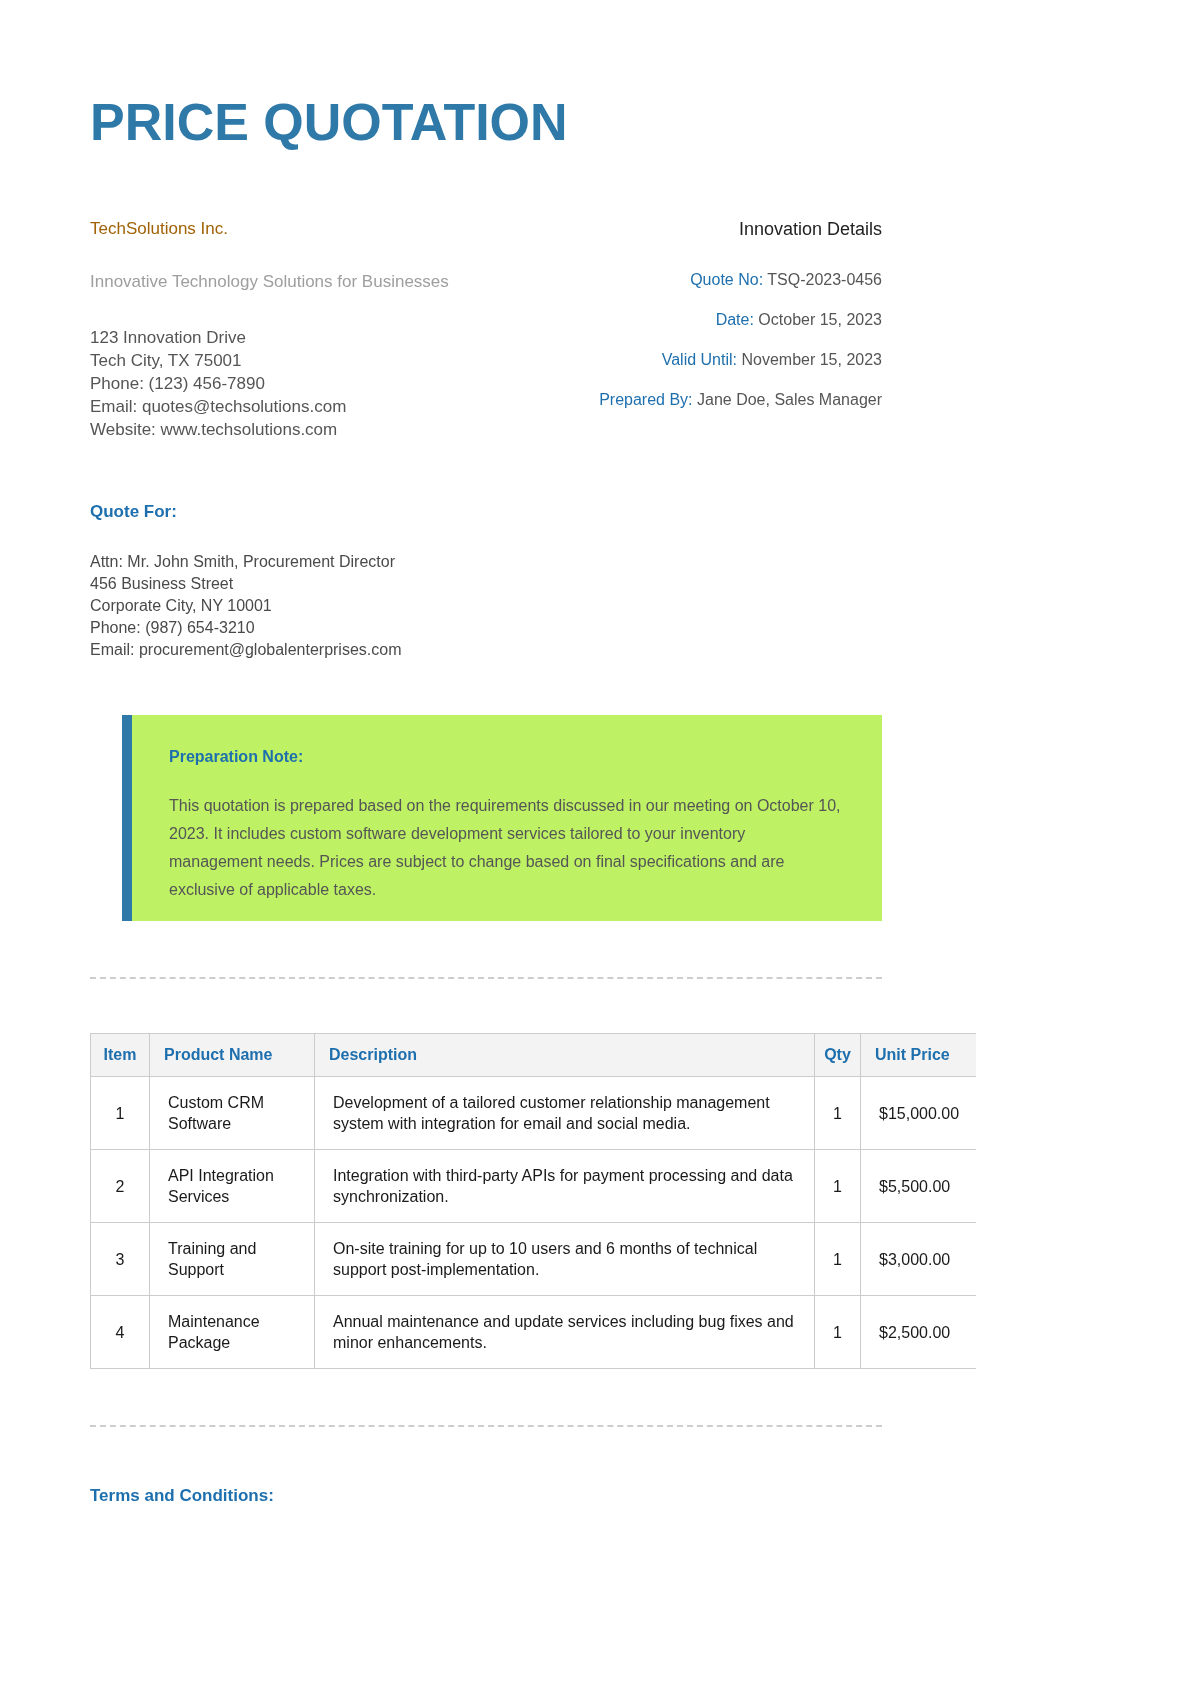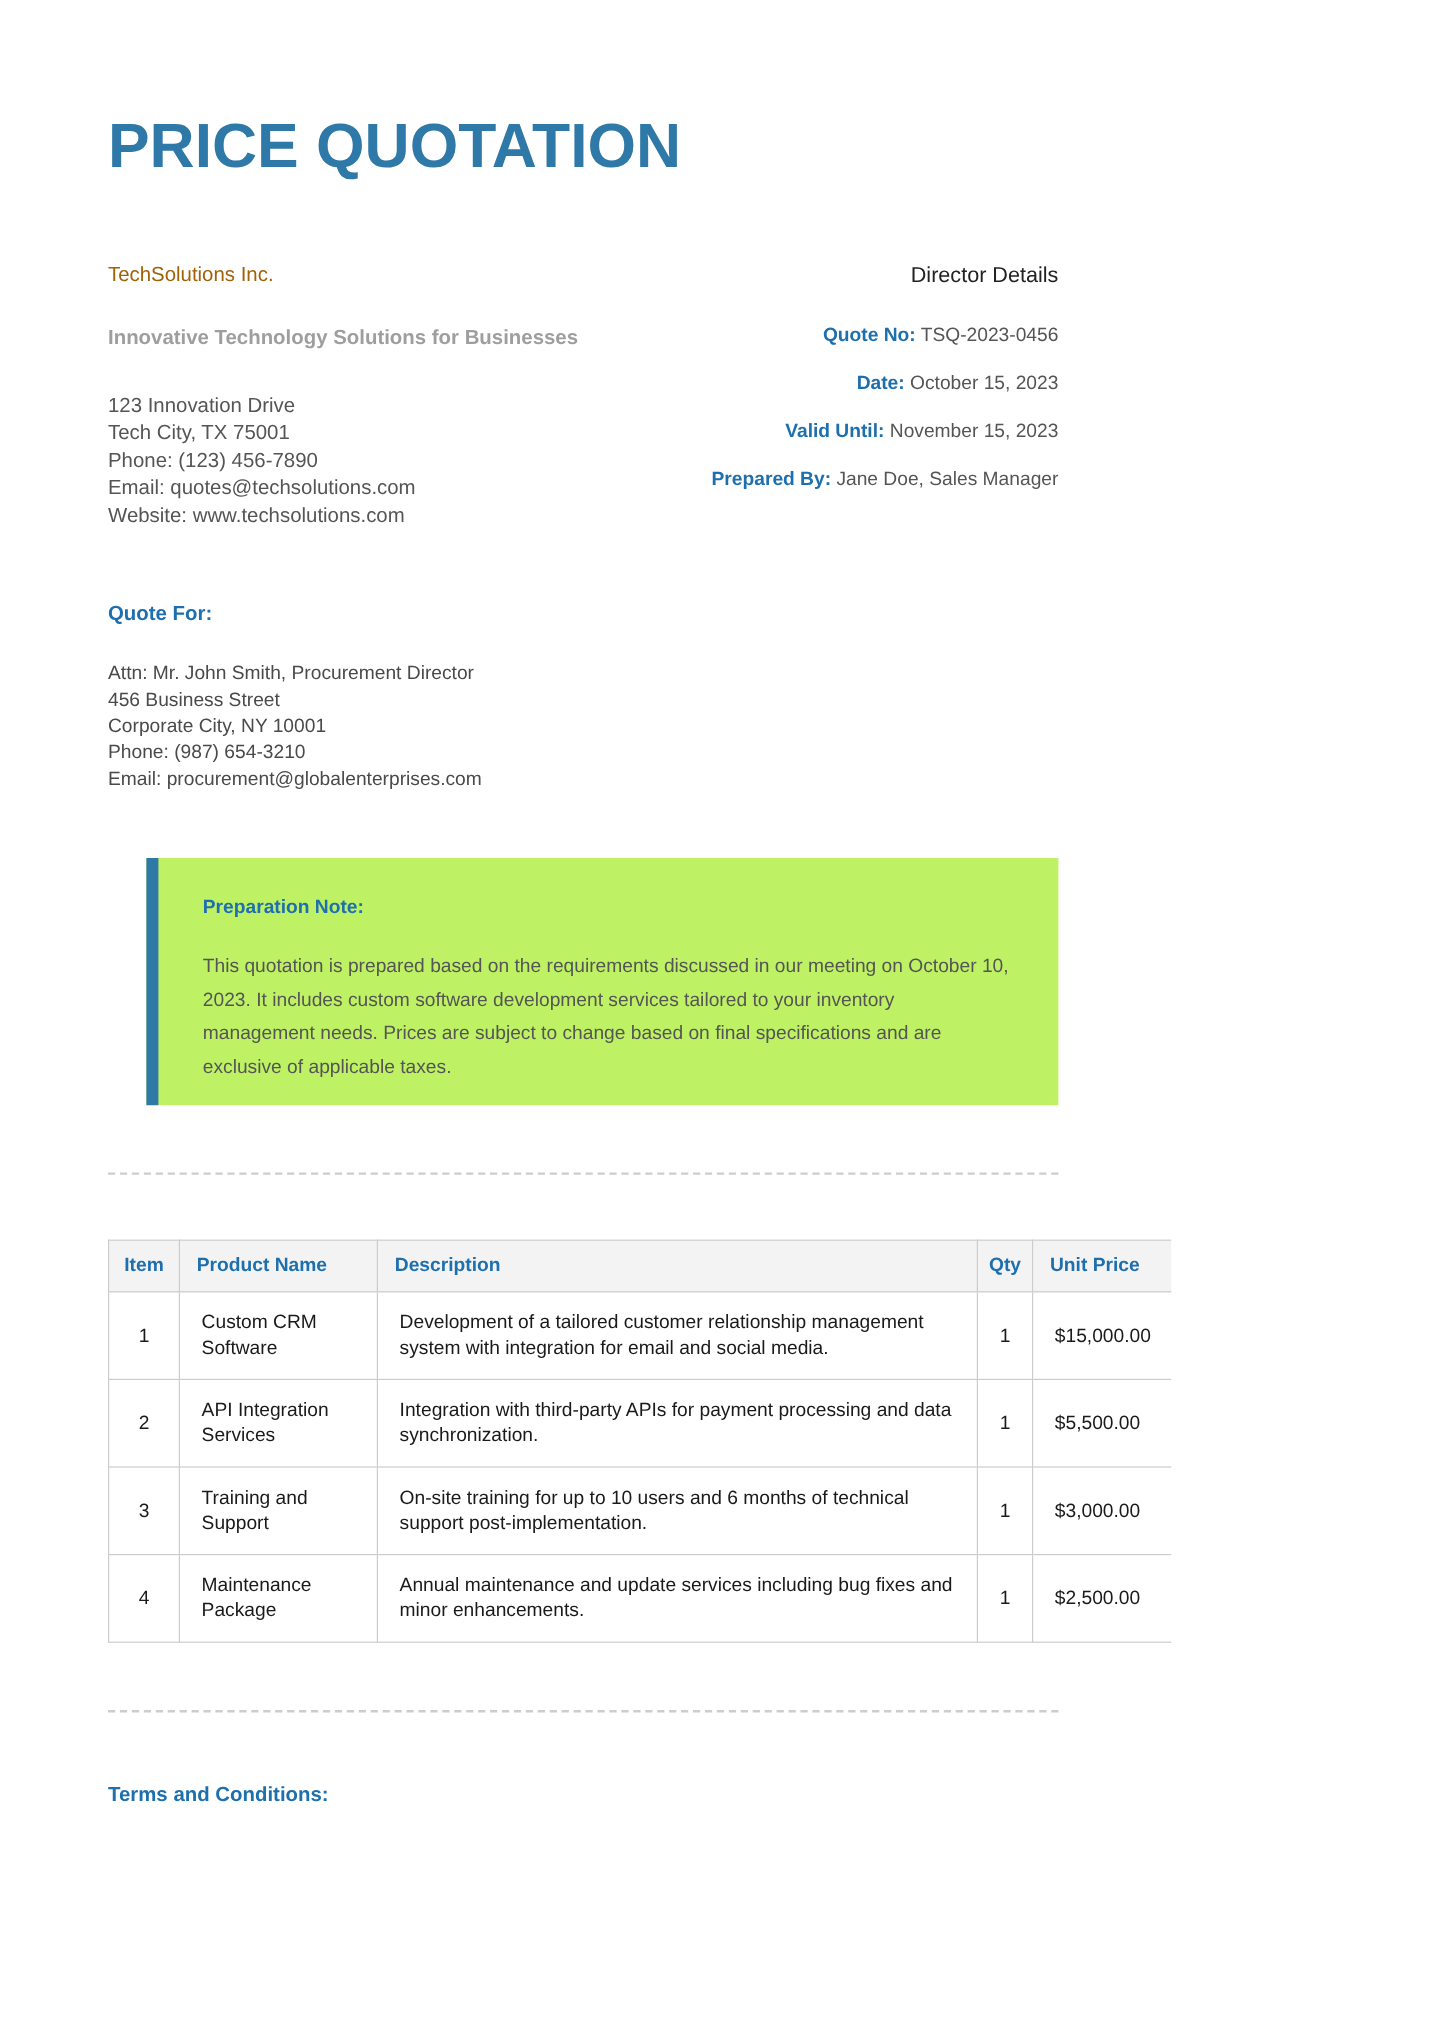--- a/index.html
+++ b/index.html
@@ -27,27 +27,27 @@
     line-height:52px;
     font-weight:bold;
     letter-spacing:0px;
     color:var(--title-blue);
   }
 
   
   .header-row{display:flex;justify-content:space-between;margin-top:70px;}
   .company{width:55%;}
   .company-name{font-size:17px;line-height:21px;color:#a16207;margin:0 0 32px 0;}
-  .company-tagline{font-size:17px;line-height:21px;color:#9e9e9e;margin:0 0 34px 0;font-weight:bold;}
+  .company-tagline{font-size:17px;line-height:21px;color:#9e9e9e;margin:0 0 34px 0;}
   .company-address p{margin:0;font-size:17px;line-height:23px;color:#555;}
 
   .details{width:45%;text-align:right;}
   .details-heading{font-size:18px;line-height:22px;color:#222;margin:0 0 31px 0;font-weight:normal;}
   .detail-row{margin:0 0 23px 0;font-size:16px;line-height:17px;}
-  .detail-label{font-weight:bold;color:var(--label-blue);}
+  .detail-label{font-weight:normal;color:var(--label-blue);}
   .detail-value{color:#555;}
 
   
   .quote-for-heading{margin:62px 0 0 0;font-size:17px;line-height:17px;font-weight:bold;color:var(--label-blue);}
   .client-block{margin-top:31px;}
   .client-block p{margin:0;font-size:16px;line-height:22px;color:#4a4a4a;}
 
   
   .note-box{
     margin-top:54px;
@@ -117,21 +117,21 @@
         <div class="company-address">
           <p>123 Innovation Drive</p>
           <p>Tech City, TX 75001</p>
           <p>Phone: (123) 456-7890</p>
           <p>Email: quotes@techsolutions.com</p>
           <p>Website: www.techsolutions.com</p>
         </div>
       </div>
 
       <div class="details">
-        <h2 class="details-heading">Director Details</h2>
+        <h2 class="details-heading">Innovation Details</h2>
         <p class="detail-row">
           <span class="detail-label">Quote No:</span>
           <span class="detail-value">TSQ-2023-0456</span>
         </p>
         <p class="detail-row">
           <span class="detail-label">Date:</span>
           <span class="detail-value">October 15, 2023</span>
         </p>
         <p class="detail-row">
           <span class="detail-label">Valid Until:</span>

